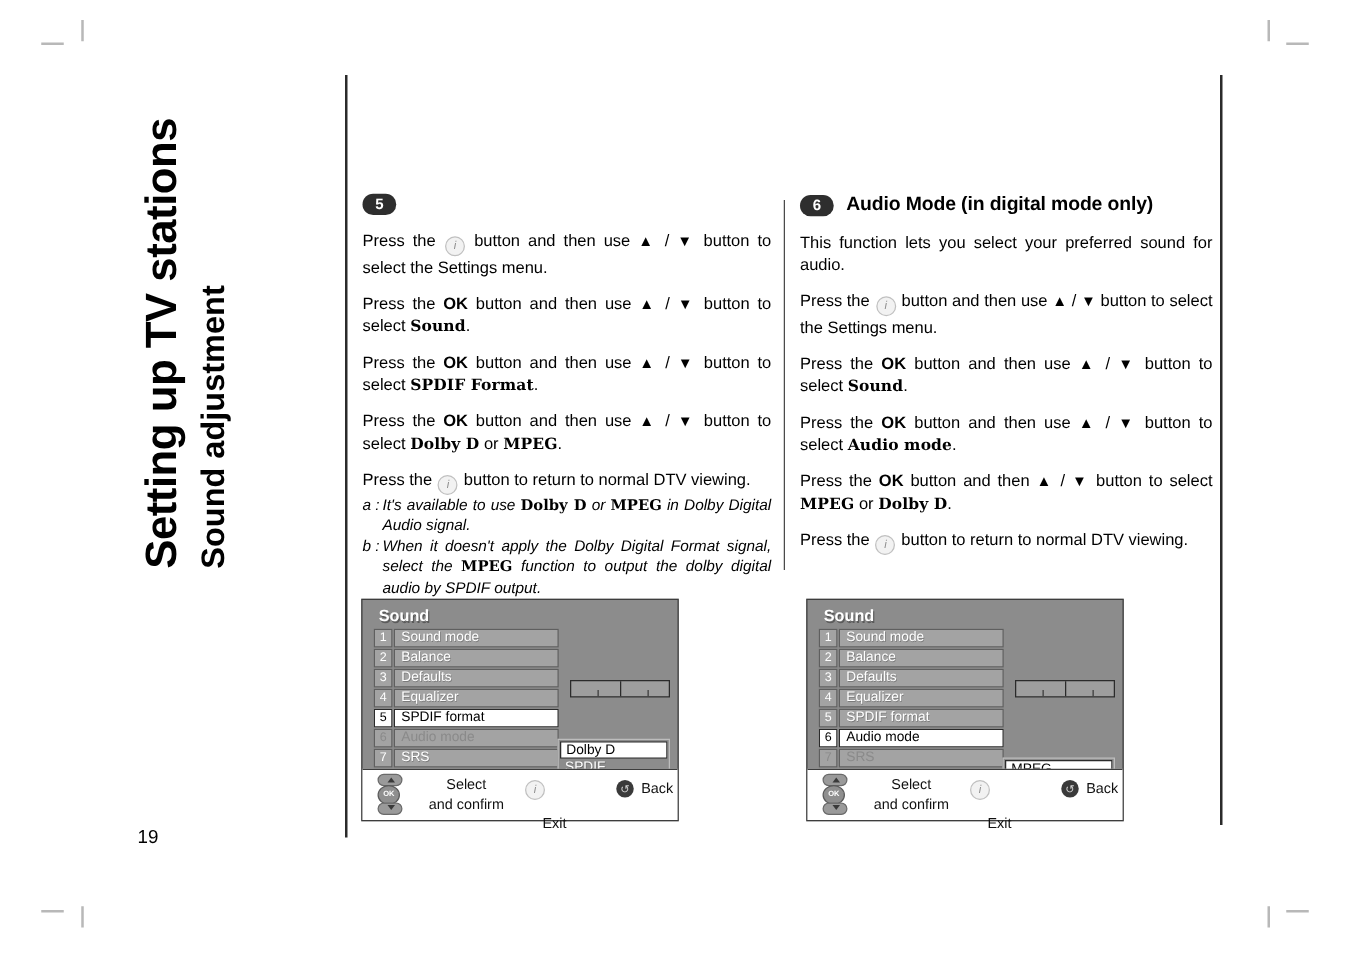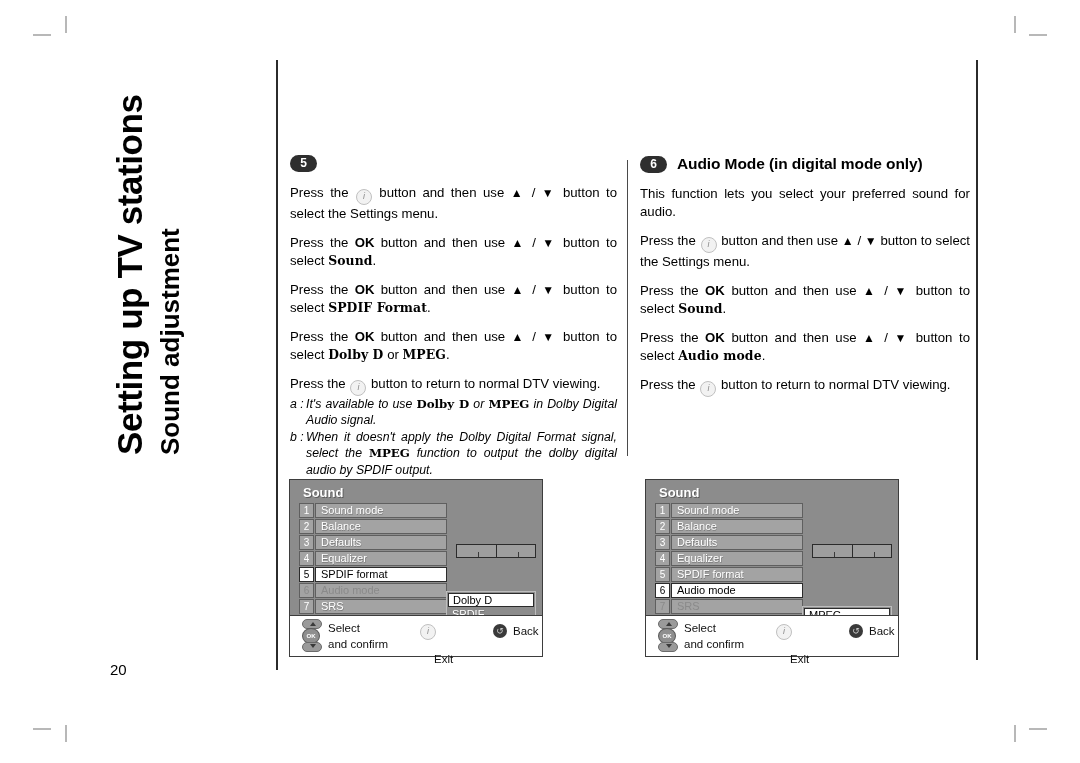--- a/index.html
+++ b/index.html
@@ -218,21 +218,21 @@
     position: absolute; left: 2px; top: 9px;
     width: 16px; height: 14px; border-radius: 50%;
     background: #8f8f8f; border: 1px solid #5a5a5a;
     color: #fff; font-size: 6px; font-weight: bold;
     line-height: 14px; text-align: center;
   }
   .foot-label {
     position: absolute; font-size: 11.5px; color: #111;
     line-height: 1.35;
   }
-  .foot-sel { left: 38px; top: 5px; }
+  .foot-sel { left: 53px; top: 5px; text-align: center; }
   .foot-exit-icon {
     position: absolute; left: 130px; top: 8px;
     width: 14px; height: 14px; border-radius: 50%;
     border: 1px solid #c0c0c0; background: #f2f2f2; color: #8d8d8d;
     font-size: 9px; font-style: italic; line-height: 13px; text-align: center;
   }
   .foot-exit { left: 144px; top: 8px; margin-top: 28px; }
   .foot-back-icon {
     position: absolute; left: 203px; top: 8px;
     width: 14px; height: 14px; border-radius: 50%;
@@ -259,21 +259,21 @@
   <div class="rule-v" style="left:976px; top:60px; height:600px;"></div>
   <div class="rule-col" style="left:627px; top:160px; height:296px;"></div>
 
   <div class="side-title" style="transform: rotate(-90deg) translate(-455px, 110px);">
     <span class="line1">Setting up TV stations</span>
   </div>
   <div class="side-title" style="transform: rotate(-90deg) translate(-455px, 155px);">
     <span class="line2">Sound adjustment</span>
   </div>
 
-  <div class="page-num">20</div>
+  <div class="page-num">19</div>
 
   <div class="col col-left">
     <div class="sec-head">
       <span class="badge">5</span>
     </div>
     <div id="left-paras">
         <p class="body"><span>Press the </span><span class="ibtn">i</span><span> button and then use </span><span class="tri">▲</span><span> / </span><span class="tri">▼</span><span> button to select the Settings menu.</span></p>
         <p class="body"><span>Press the </span><span class="b">OK</span><span> button and then use </span><span class="tri">▲</span><span> / </span><span class="tri">▼</span><span> button to select </span><span class="bs">Sound</span><span>.</span></p>
         <p class="body"><span>Press the </span><span class="b">OK</span><span> button and then use </span><span class="tri">▲</span><span> / </span><span class="tri">▼</span><span> button to select </span><span class="bs">SPDIF Format</span><span>.</span></p>
         <p class="body"><span>Press the </span><span class="b">OK</span><span>  button and then use </span><span class="tri">▲</span><span> / </span><span class="tri">▼</span><span> button to select </span><span class="bs">Dolby D</span><span> or </span><span class="bs">MPEG</span><span>.</span></p>
@@ -294,20 +294,21 @@
   <div class="col col-right">
     <div class="sec-head">
       <span class="badge">6</span>
       <span class="sec-title">Audio Mode (in digital mode only)</span>
     </div>
     <div id="right-paras">
         <p class="body"><span>This function lets you select your preferred sound for audio.</span></p>
         <p class="body"><span>Press the </span><span class="ibtn">i</span><span> button and then use </span><span class="tri">▲</span><span> / </span><span class="tri">▼</span><span> button to select the Settings menu.</span></p>
         <p class="body"><span>Press the </span><span class="b">OK</span><span> button and then use </span><span class="tri">▲</span><span> / </span><span class="tri">▼</span><span> button to select </span><span class="bs">Sound</span><span>.</span></p>
         <p class="body"><span>Press the </span><span class="b">OK</span><span> button and then use </span><span class="tri">▲</span><span> / </span><span class="tri">▼</span><span> button to select </span><span class="bs">Audio mode</span><span>.</span></p>
+        <p class="body"><span>Press the </span><span class="b">OK</span><span>  button and then </span><span class="tri">▲</span><span> / </span><span class="tri">▼</span><span> button to select </span><span class="bs">MPEG</span><span> or </span><span class="bs">Dolby D</span><span>.</span></p>
         <p class="body"><span>Press the </span><span class="ibtn">i</span><span> button to return to normal DTV viewing.</span></p>
       </div>
   </div>
 
   <div class="osd osd-left">
     <div class="osd-title">Sound</div>
     <div class="osd-body">
       <div class="osd-list" id="osd-left-list">
           <div class="osd-row">
             <div class="osd-num">1</div>

